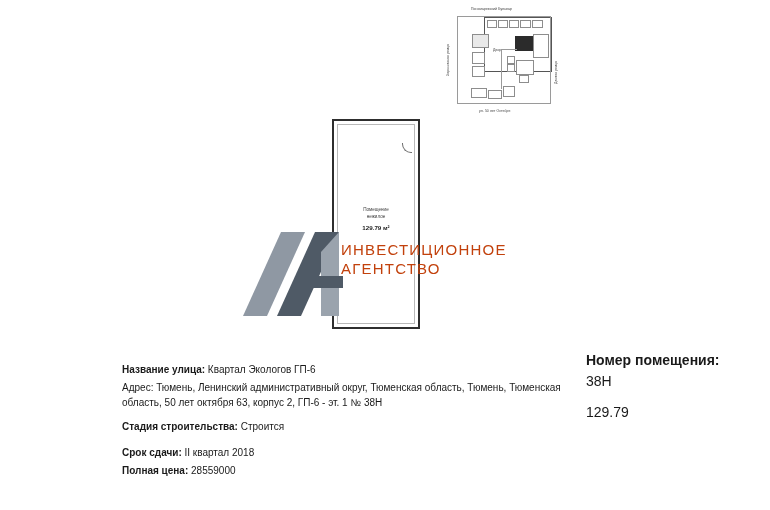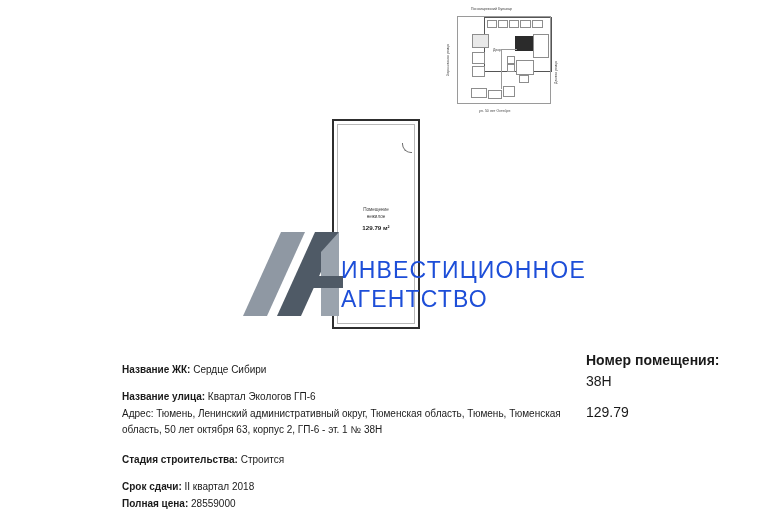--- a/index.html
+++ b/index.html
@@ -129,24 +129,24 @@
   .wm-mark {
     position: absolute;
     left: 0;
     top: 0;
     width: 122px;
     height: 84px;
   }
   .wm-text {
     position: absolute;
     left: 98px;
-    top: 24px;
-    font-size: 23px;
+    top: 9px;
+    font-size: 15px;
     letter-spacing: 1.2px;
-    color: #1d4ed8;
+    color: #c2410c;
     line-height: 1.25;
     font-weight: normal;
   }
 
   
   .info {
     position: absolute;
     left: 122px;
     top: 362px;
     width: 440px;
@@ -157,21 +157,21 @@
   .info p {
     margin: 0 0 11px 0;
   }
   .info .strong {
     font-weight: bold;
   }
   .info .row-tight {
     margin-bottom: 2px;
   }
   .info .addr {
-    margin-bottom: 15px;
+    margin-bottom: 8px;
   }
 
   
   .facts {
     position: absolute;
     left: 586px;
     top: 350px;
     width: 140px;
     font-size: 14px;
     line-height: 1.5;
@@ -251,24 +251,20 @@
       <polygon points="78,20 96,0 96,84 78,84" fill="#9aa3ad"></polygon>
       <polygon points="64,44 100,44 100,56 64,56" fill="#4f5a66"></polygon>
     </svg>
     <div class="wm-text">
       <div>ИНВЕСТИЦИОННОЕ</div>
       <div>АГЕНТСТВО</div>
     </div>
   </div>
 
   <div class="info">
-    <p>
-      <span class="strong">Название ЖК:</span>
-      <span>Сердце Сибири</span>
-    </p>
     <p class="row-tight">
       <span class="strong">Название улица:</span>
       <span>Квартал Экологов ГП-6</span>
     </p>
     <p class="addr">
       <span>Адрес:</span>
       <span>Тюмень, Ленинский административный округ, Тюменская область, Тюмень, Тюменская область, 50 лет октября 63, корпус 2, ГП-6 - эт. 1 № 38Н</span>
     </p>
     <p>
       <span class="strong">Стадия строительства:</span>

